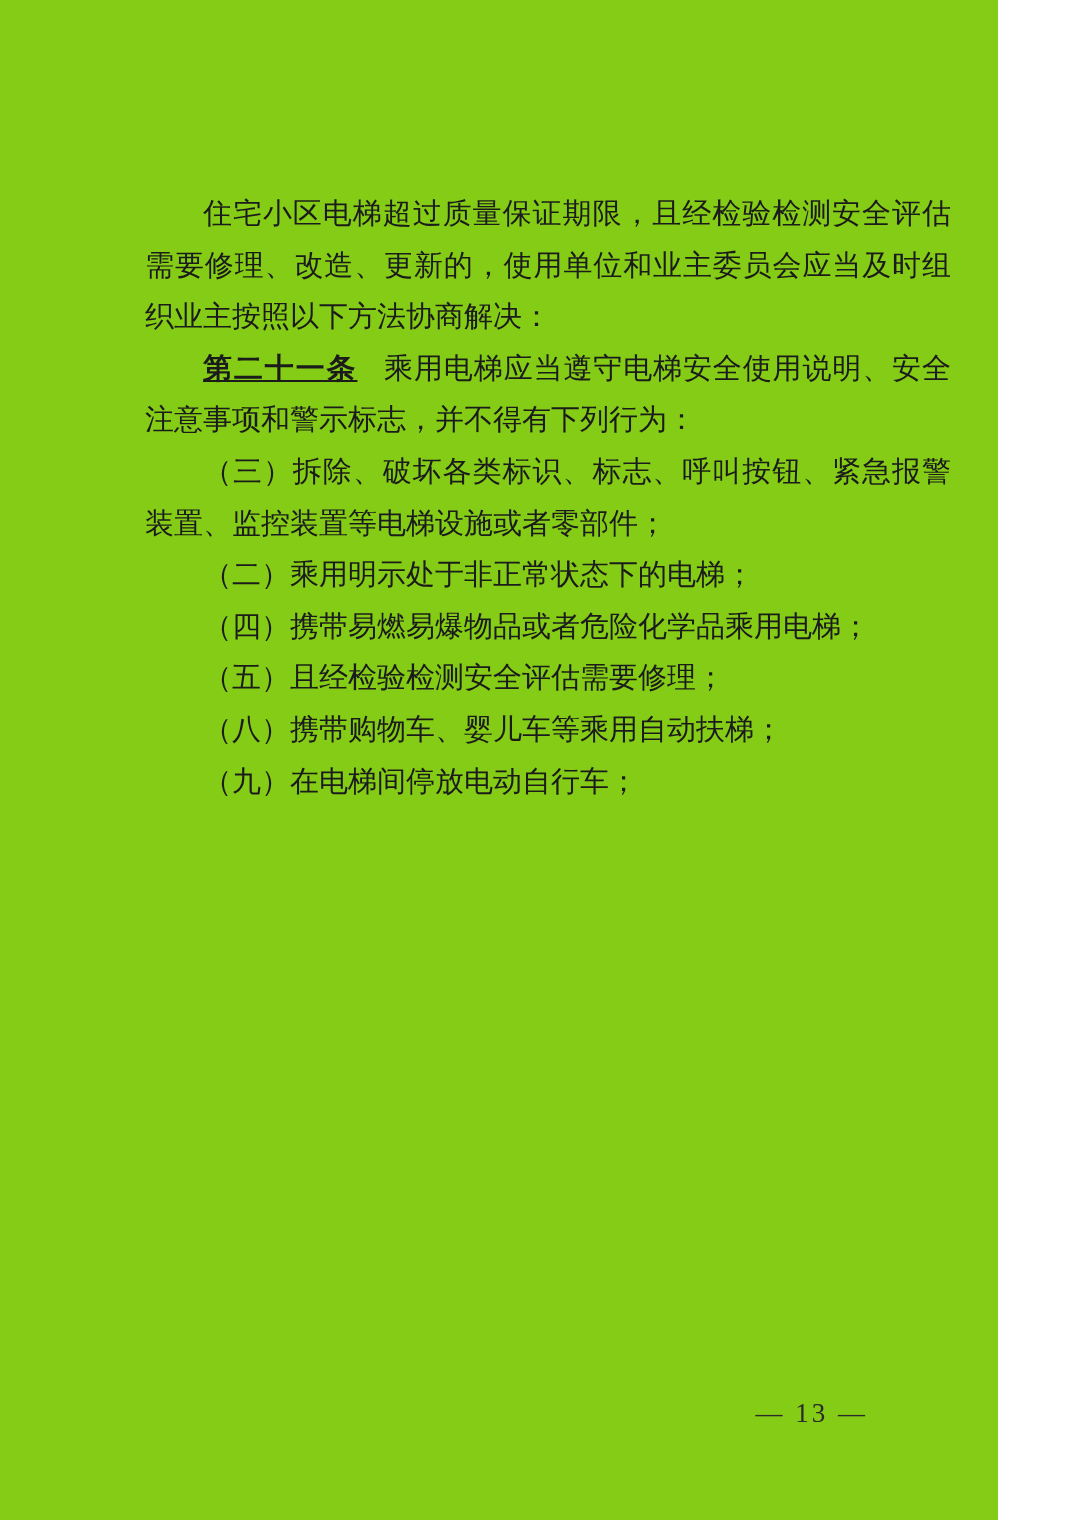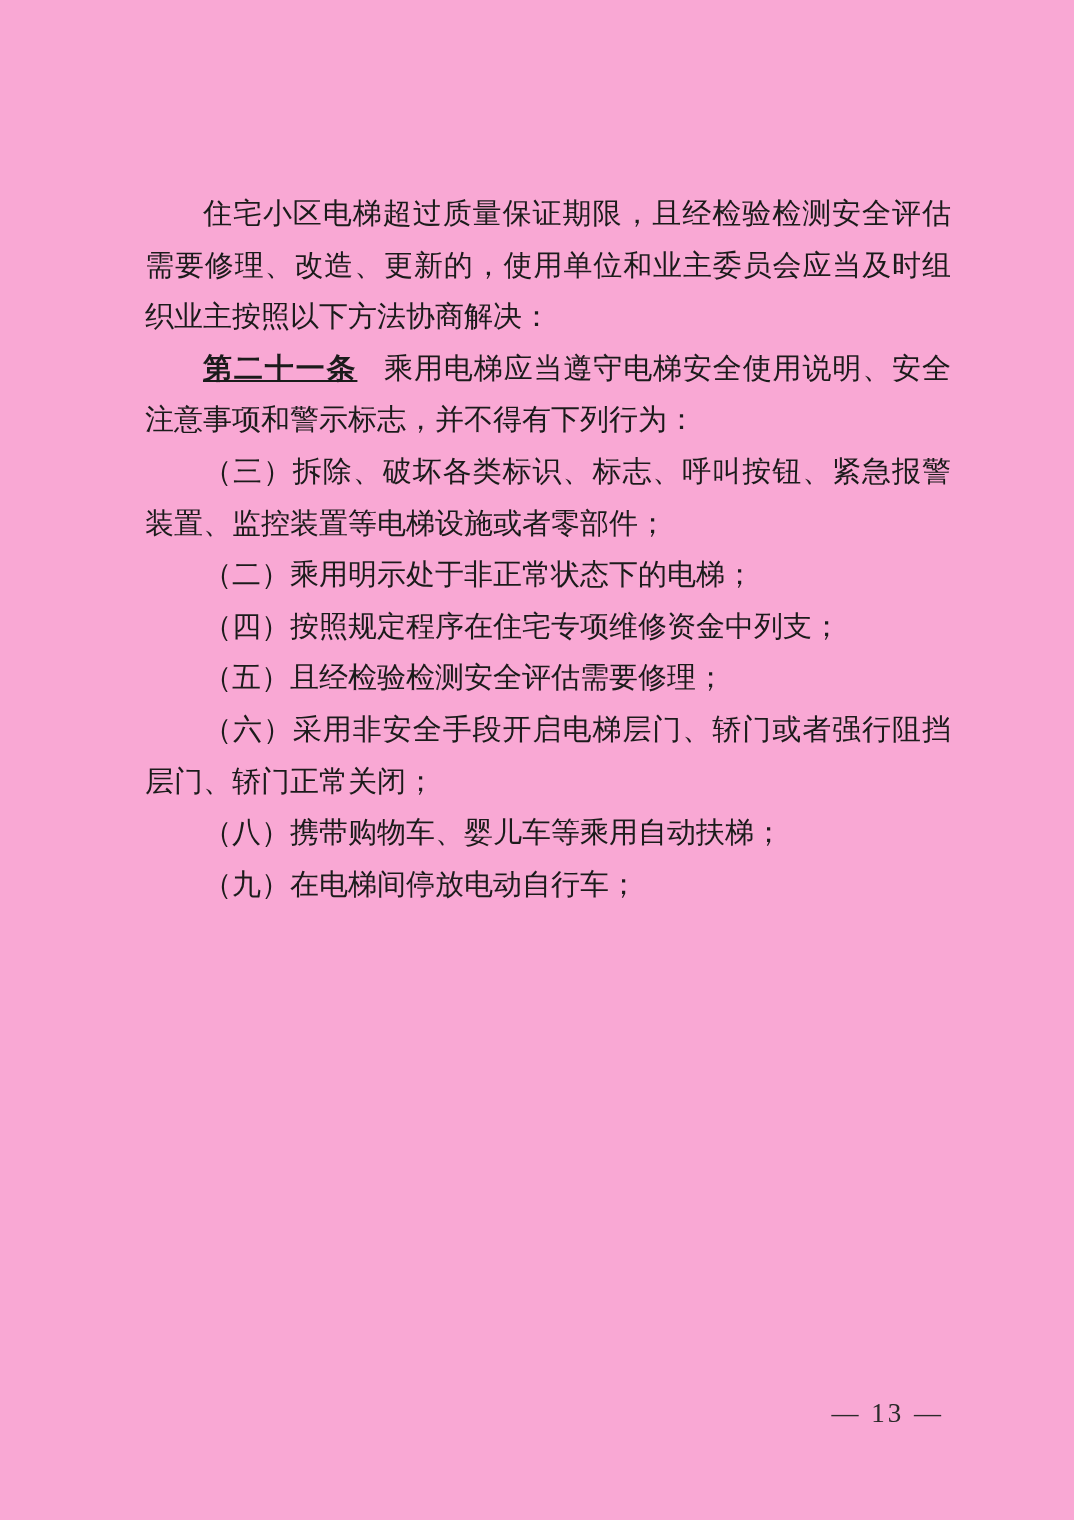--- a/index.html
+++ b/index.html
@@ -2,24 +2,25 @@
 <html><head>
 <meta charset="utf-8">
 <style>
   html, body {
     margin: 0;
     padding: 0;
     background: #ffffff;
   }
   .page {
     position: relative;
-    width: 1074px;
+    width: 954px;
     height: 1520px;
-    background: #f9a8d4;
+    background: #84cc16;
     overflow: hidden;
+    padding-left: 44px;
   }
   .content {
     position: absolute;
     left: 145px;
     top: 188px;
     width: 806px;
     font-family: "Liberation Serif", "DejaVu Serif", serif;
     font-size: 29px;
     line-height: 51.6px;
     color: #1b1b1b;
@@ -54,22 +55,21 @@
 
 <div class="page">
   <main class="content">
 
     <p class="para">住宅小区电梯超过质量保证期限，且经检验检测安全评估需要修理、改造、更新的，使用单位和业主委员会应当及时组织业主按照以下方法协商解决：</p>
 
     <p class="para"><b class="article-no">第二十一条</b><span>乘用电梯应当遵守电梯安全使用说明、安全注意事项和警示标志，并不得有下列行为：</span></p>
 
     <p class="para">（三）拆除、破坏各类标识、标志、呼叫按钮、紧急报警装置、监控装置等电梯设施或者零部件；</p>
     <p class="para">（二）乘用明示处于非正常状态下的电梯；</p>
-    <p class="para">（四）按照规定程序在住宅专项维修资金中列支；</p>
+    <p class="para">（四）携带易燃易爆物品或者危险化学品乘用电梯；</p>
     <p class="para">（五）且经检验检测安全评估需要修理；</p>
-    <p class="para">（六）采用非安全手段开启电梯层门、轿门或者强行阻挡层门、轿门正常关闭；</p>
     <p class="para">（八）携带购物车、婴儿车等乘用自动扶梯；</p>
     <p class="para">（九）在电梯间停放电动自行车；</p>
 
   </main>
 
   <div class="page-number">— 13 —</div>
 </div>
 
 </body></html>

